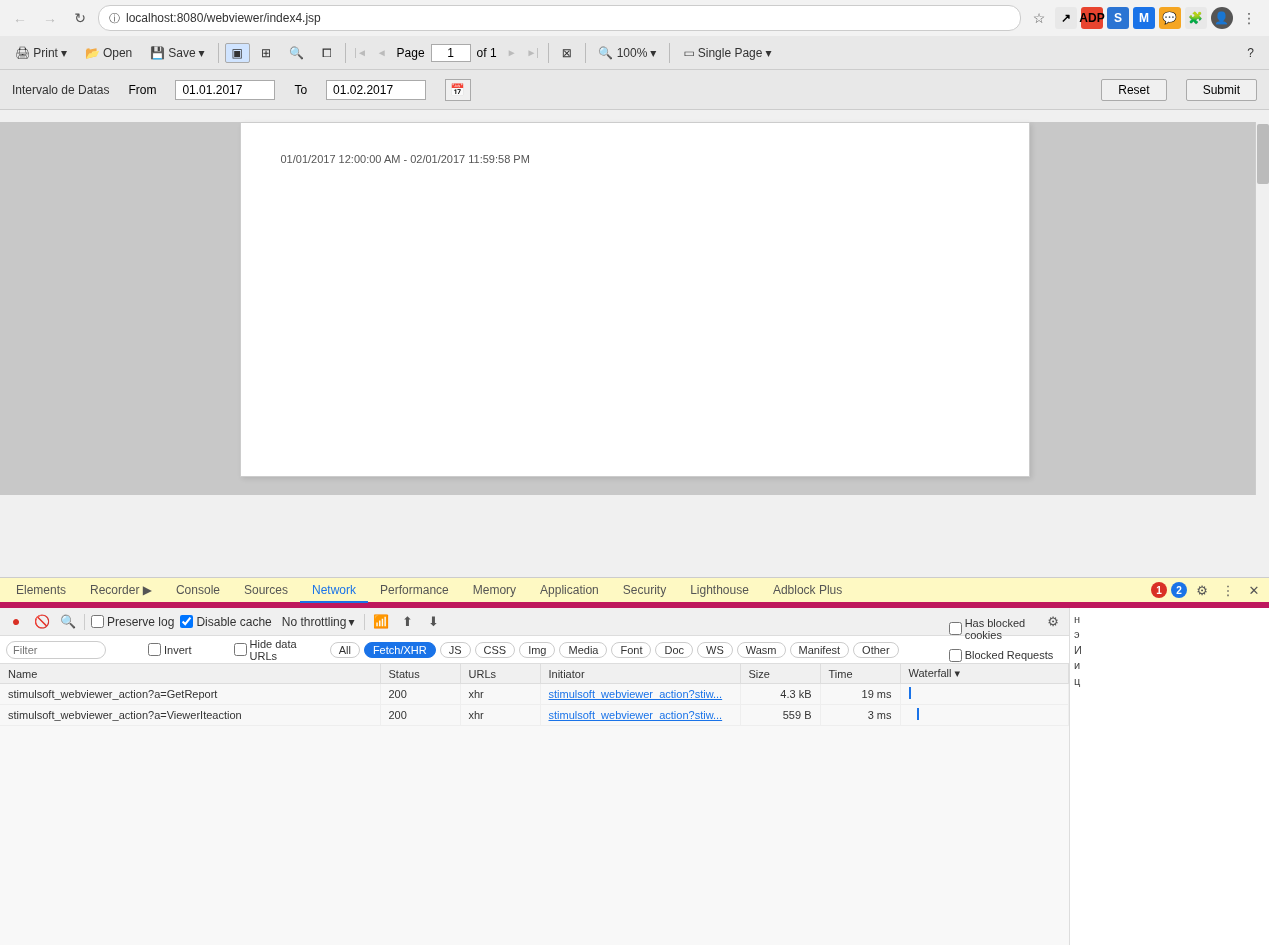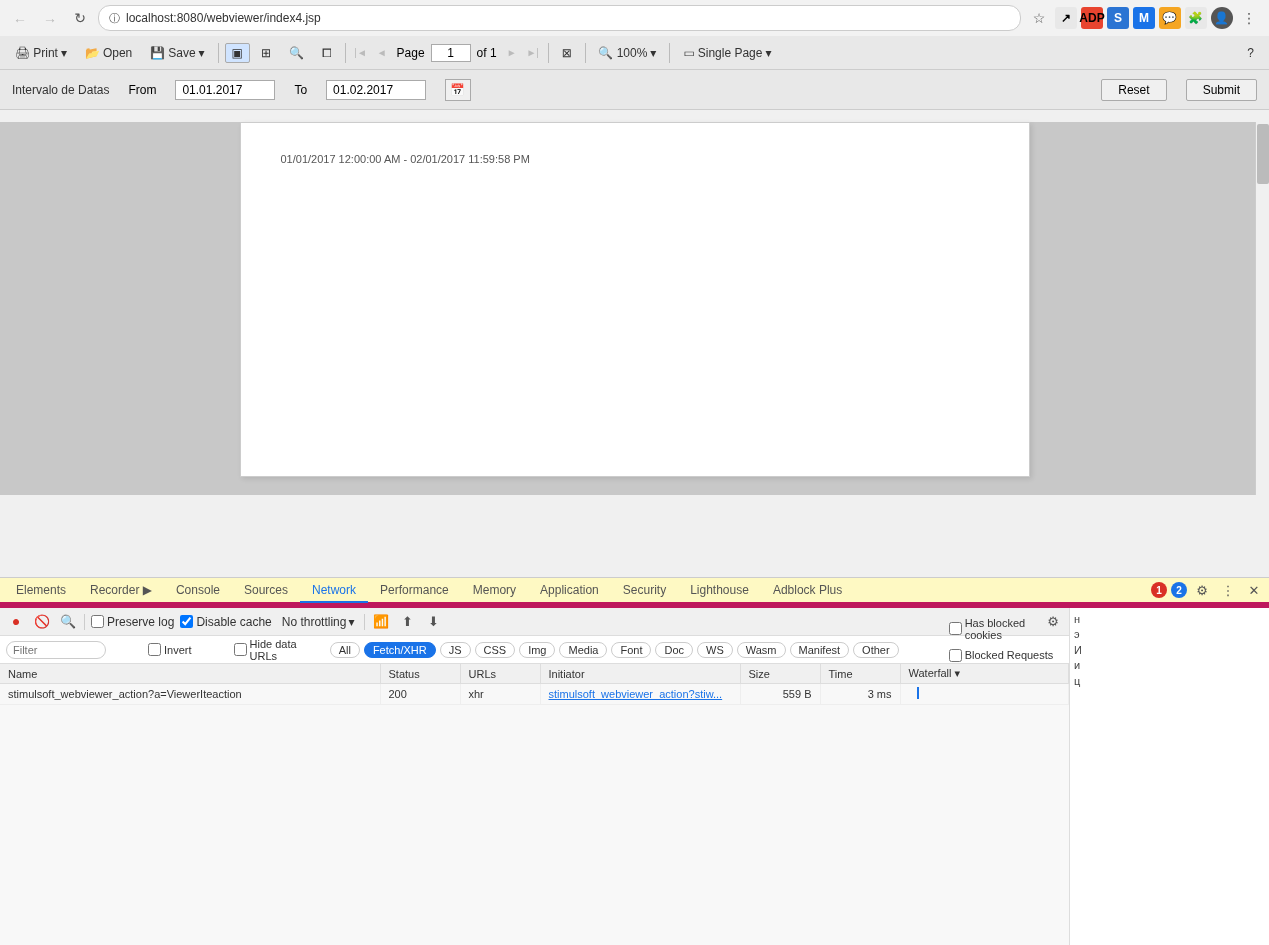--- a/index.html
+++ b/index.html
@@ -620,20 +620,31 @@
                 <th style="width:80px;">Status</th>
                 <th style="width:80px;">URLs</th>
                 <th style="width:200px;">Initiator</th>
                 <th style="width:80px;">Size</th>
                 <th style="width:80px;">Time</th>
                 <th>Waterfall ▾</th>
               </tr>
             </thead>
             <tbody>
               <tr class="table-row">
+                <td>stimulsoft_webviewer_action?a=GetReport</td>
+                <td class="status-200">200</td>
+                <td class="type-xhr">xhr</td>
+                <td><span class="initiator-link">stimulsoft_webviewer_action?stiw...</span></td>
+                <td style="text-align:right;">4.3 kB</td>
+                <td style="text-align:right;">19 ms</td>
+                <td>
+                  <span class="waterfall-blue-line" style="height:12px; display:inline-block;"></span>
+                </td>
+              </tr>
+              <tr class="table-row">
                 <td>stimulsoft_webviewer_action?a=ViewerIteaction</td>
                 <td class="status-200">200</td>
                 <td class="type-xhr">xhr</td>
                 <td><span class="initiator-link">stimulsoft_webviewer_action?stiw...</span></td>
                 <td style="text-align:right;">559 B</td>
                 <td style="text-align:right;">3 ms</td>
                 <td>
                   <span style="display:inline-block; width:5px;"></span>
                   <span class="waterfall-blue-line" style="height:12px; display:inline-block;"></span>
                 </td>

